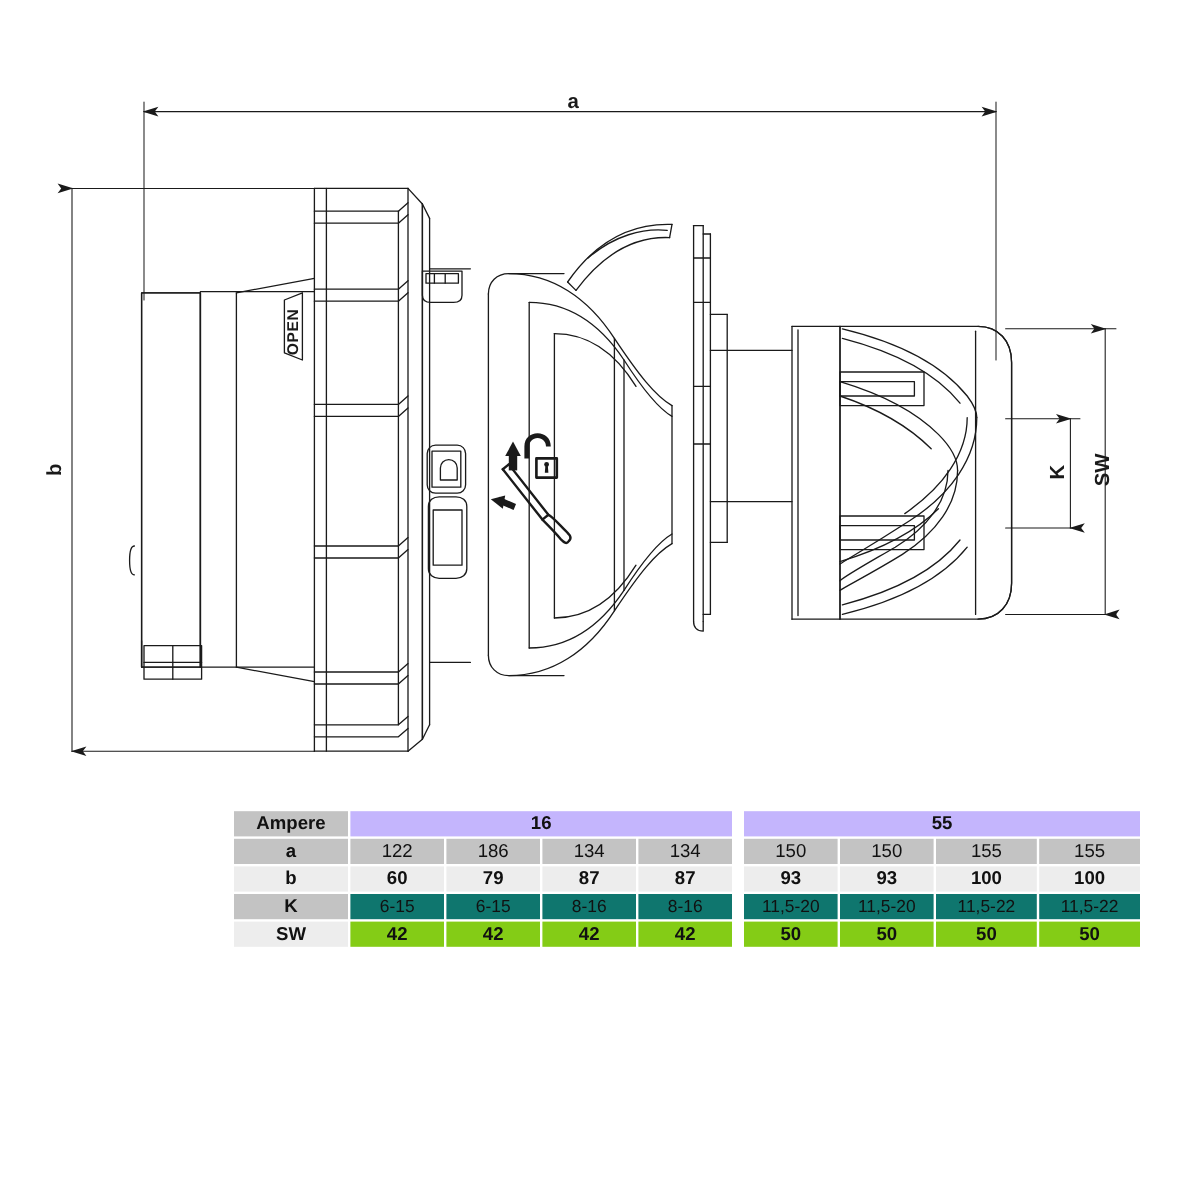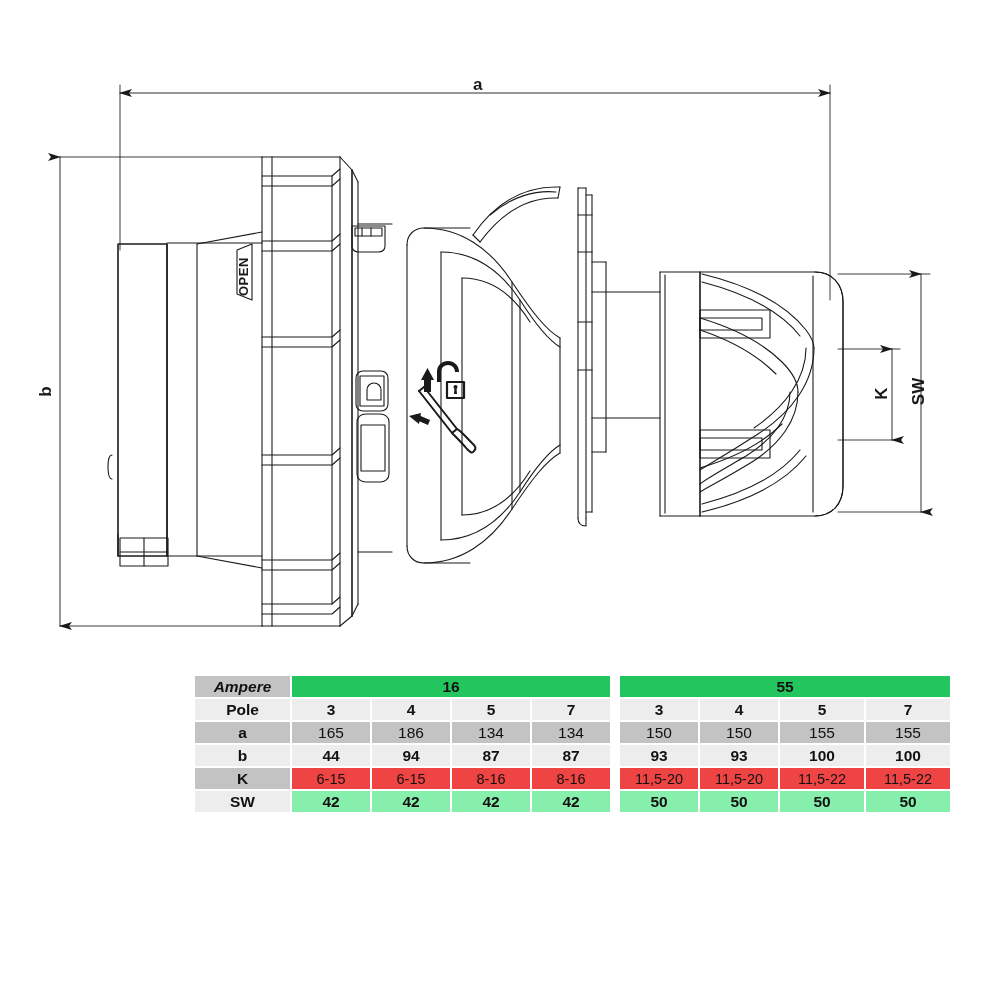--- a/index.html
+++ b/index.html
@@ -79,32 +79,32 @@
     overflow: hidden;
     white-space: nowrap;
   }
   td.rowhead {
     text-align: left;
     font-weight: 700;
     padding-left: 7px;
     width: 95px;
   }
   
-  tr.ampere-row td.rowhead  { background: #c3c3c3; font-style: italic; }
-  tr.ampere-row td.groupcell{ background: #22c55e; font-weight: 700; }
+  tr.ampere-row td.rowhead  { background: #c3c3c3; }
+  tr.ampere-row td.groupcell{ background: #c4b5fd; font-weight: 700; }
   tr.pole-row td.rowhead    { background: #ededed; }
   tr.pole-row td.valcell    { background: #ededed; font-weight: 700; }
   tr.row-a td.rowhead       { background: #c3c3c3; }
   tr.row-a td.valcell       { background: #c3c3c3; font-weight: 400; }
   tr.row-b td.rowhead       { background: #ededed; }
   tr.row-b td.valcell       { background: #ededed; font-weight: 700; }
   tr.row-k td.rowhead       { background: #c3c3c3; }
-  tr.row-k td.valcell       { background: #ef4444; font-weight: 400; font-size: 14.5px; }
+  tr.row-k td.valcell       { background: #0f766e; font-weight: 400; font-size: 14.5px; }
   tr.row-sw td.rowhead      { background: #ededed; }
-  tr.row-sw td.valcell      { background: #86efac; font-weight: 700; }
+  tr.row-sw td.valcell      { background: #84cc16; font-weight: 700; }
   td.spacer { background: transparent !important; width: 6px; padding: 0; }
 </style>
 </head>
 <body>
 
 <div id="root">
 
   <div id="drawing-area">
     <svg id="drawing-svg" viewBox="0 0 1000 660" xmlns="http://www.w3.org/2000/svg">
       <defs>
@@ -368,50 +368,38 @@
       </colgroup>
       <tbody>
 
         <tr class="ampere-row">
           <td class="rowhead">Ampere</td>
           <td class="groupcell" colspan="4">16</td>
           <td class="spacer"></td>
           <td class="groupcell" colspan="4">55</td>
         </tr>
 
-        <tr class="pole-row">
-          <td class="rowhead">Pole</td>
-          <td class="valcell">3</td>
-          <td class="valcell">4</td>
-          <td class="valcell">5</td>
-          <td class="valcell">7</td>
-          <td class="spacer"></td>
-          <td class="valcell">3</td>
-          <td class="valcell">4</td>
-          <td class="valcell">5</td>
-          <td class="valcell">7</td>
-        </tr>
 
         <tr class="row-a">
           <td class="rowhead">a</td>
-          <td class="valcell">165</td>
+          <td class="valcell">122</td>
           <td class="valcell">186</td>
           <td class="valcell">134</td>
           <td class="valcell">134</td>
           <td class="spacer"></td>
           <td class="valcell">150</td>
           <td class="valcell">150</td>
           <td class="valcell">155</td>
           <td class="valcell">155</td>
         </tr>
 
         <tr class="row-b">
           <td class="rowhead">b</td>
-          <td class="valcell">44</td>
-          <td class="valcell">94</td>
+          <td class="valcell">60</td>
+          <td class="valcell">79</td>
           <td class="valcell">87</td>
           <td class="valcell">87</td>
           <td class="spacer"></td>
           <td class="valcell">93</td>
           <td class="valcell">93</td>
           <td class="valcell">100</td>
           <td class="valcell">100</td>
         </tr>
 
         <tr class="row-k">

